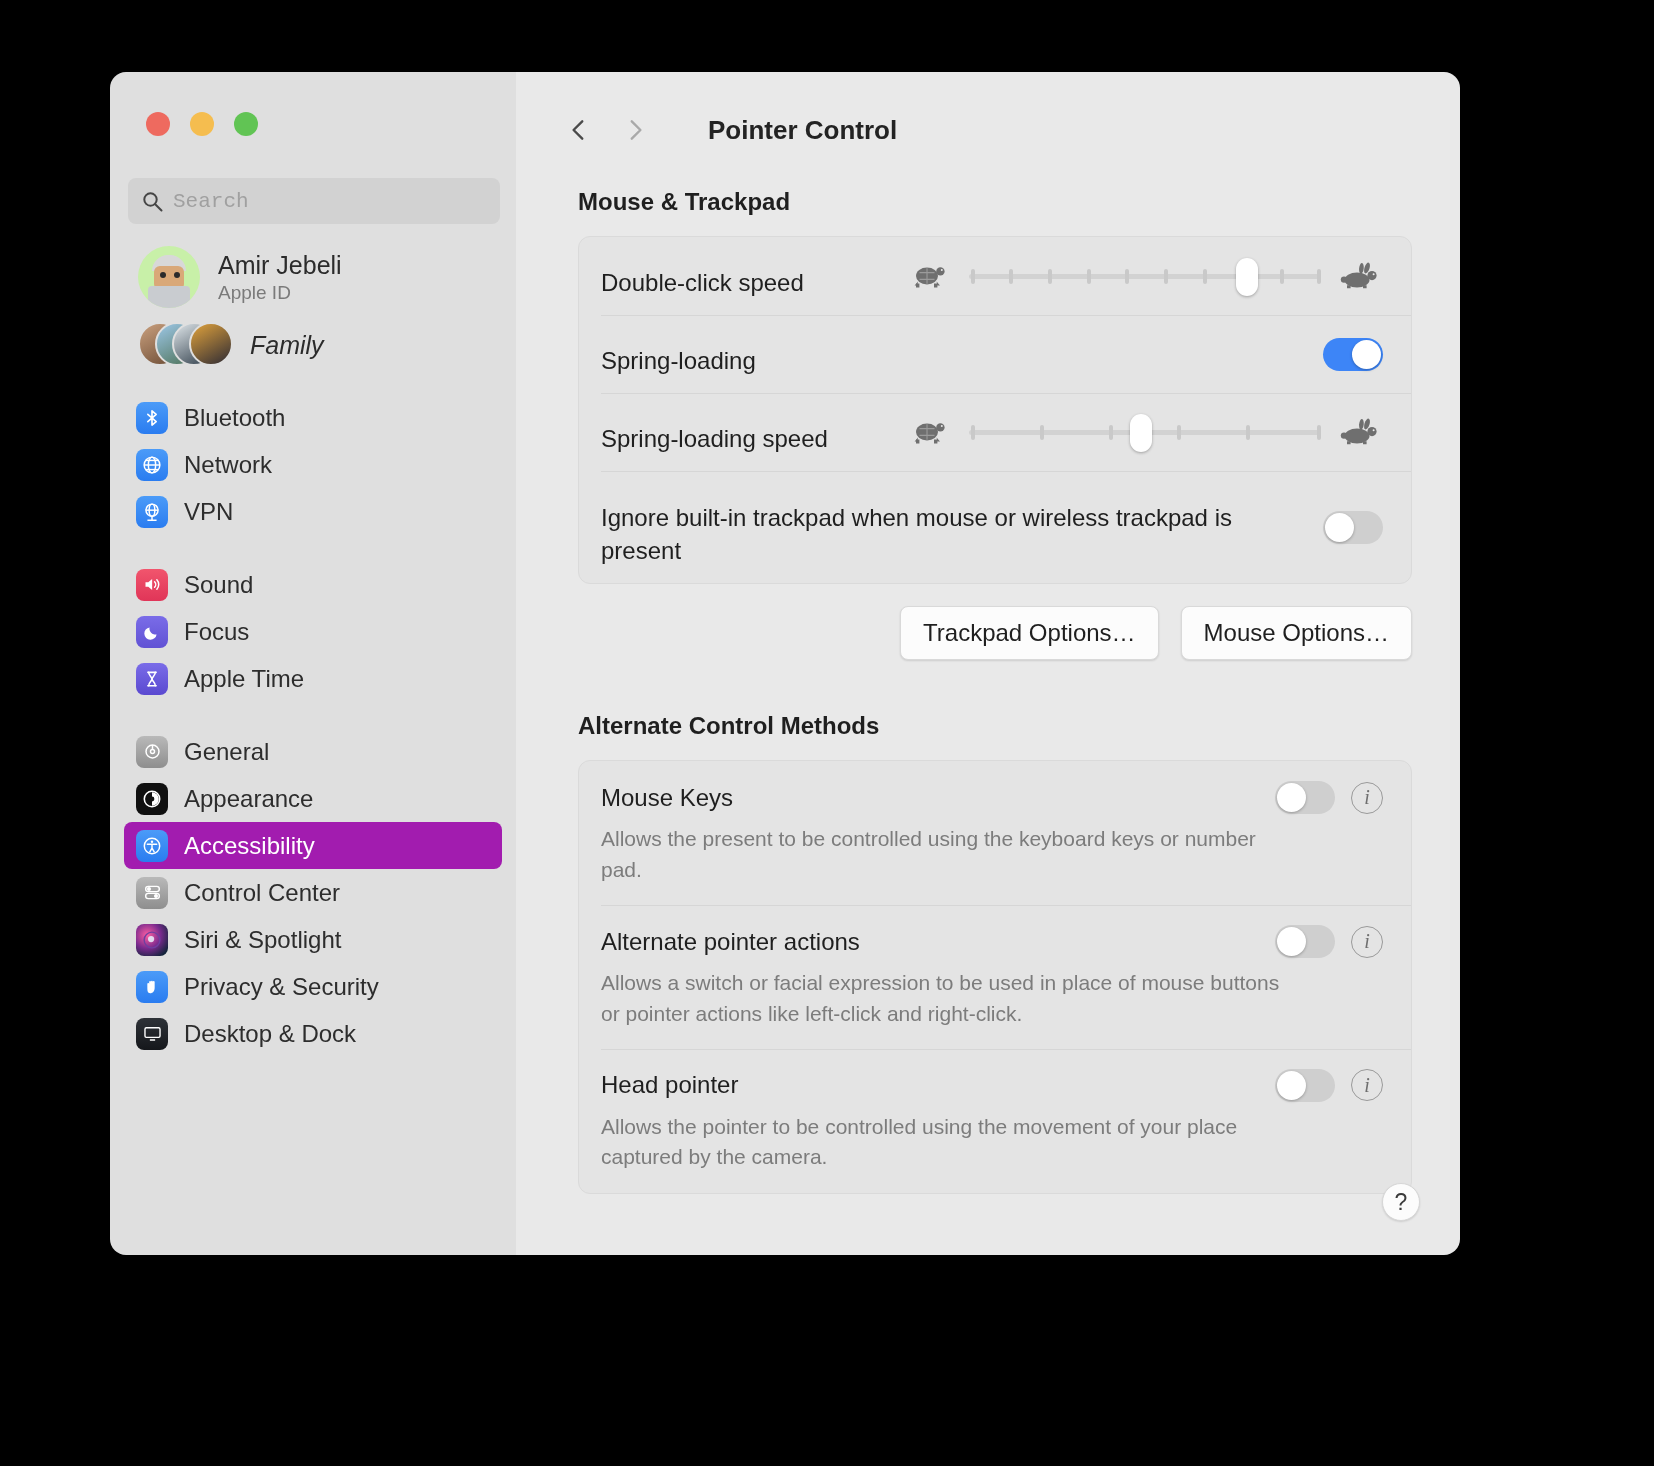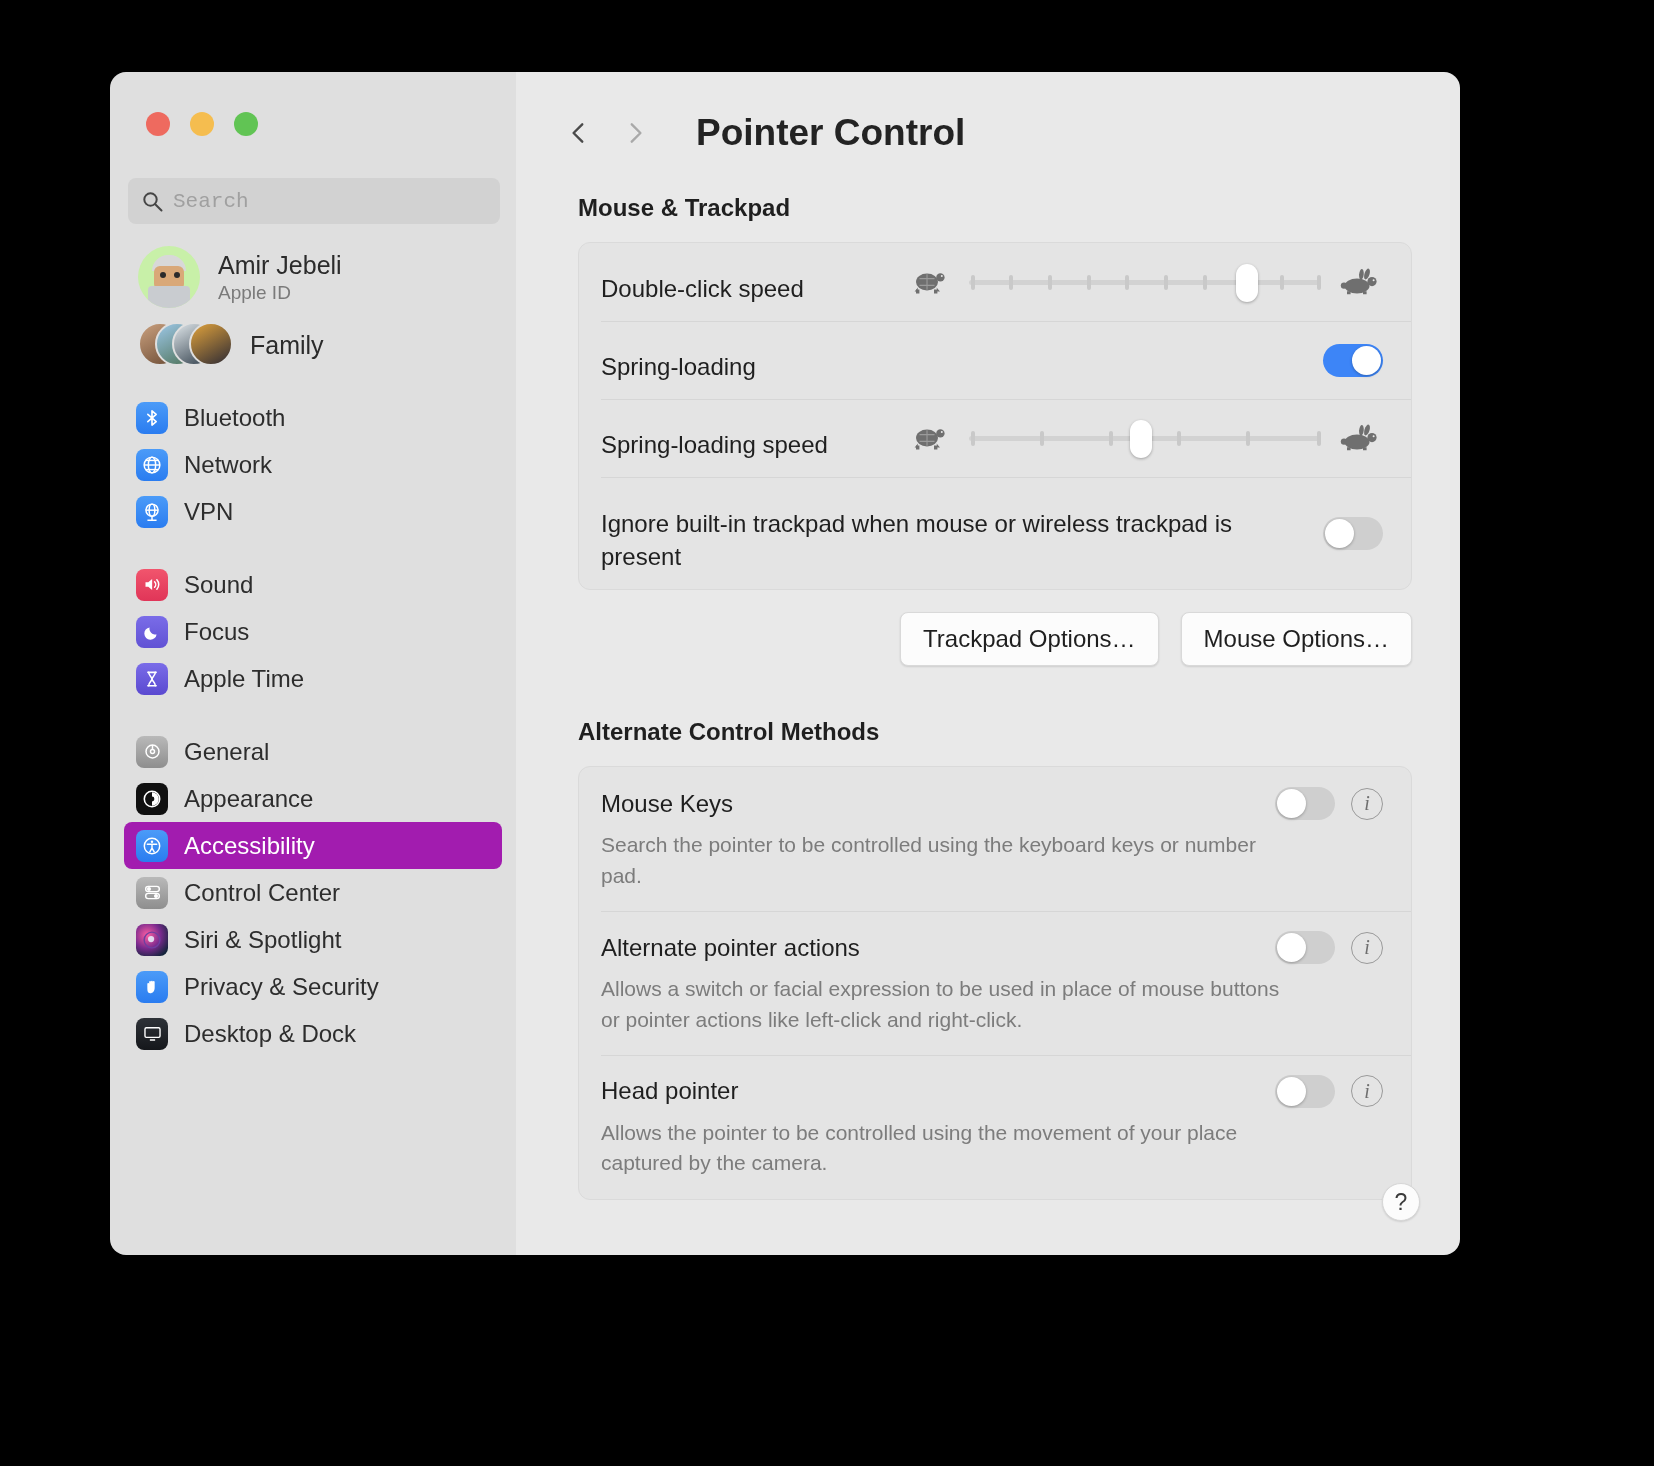--- a/index.html
+++ b/index.html
@@ -86,20 +86,21 @@
     position: absolute; left: 10px; top: 40px; width: 42px; height: 22px;
     background: #c9ccd0; border-radius: 4px 4px 0 0;
   }
   .acct-text { display: flex; flex-direction: column; gap: 2px; }
   .acct-name { font-size: 25px; color: #2b2b2b; }
   .acct-sub  { font-size: 19px; color: #7a7a7a; }
 
   .family-row {
     display: flex; align-items: center; gap: 16px;
     padding: 14px 0 0 28px;
+    font-style: italic;
   }
   .fam-stack { position: relative; width: 96px; height: 46px; flex: 0 0 96px; }
   .fam-stack i {
     position: absolute; top: 0; width: 44px; height: 44px; border-radius: 50%;
     border: 2px solid #dfdfdf; display: block;
   }
   .fam-stack i:nth-child(1){ left: 0;  background: linear-gradient(150deg,#caa07e,#6a4a33); }
   .fam-stack i:nth-child(2){ left: 17px; background: linear-gradient(150deg,#9ec8e8,#4b6f53); }
   .fam-stack i:nth-child(3){ left: 34px; background: linear-gradient(150deg,#dfe6ea,#2d3b47); }
   .fam-stack i:nth-child(4){ left: 51px; background: linear-gradient(150deg,#e0a23c,#2e2b34); }
@@ -140,22 +141,22 @@
     display: flex; align-items: center; gap: 26px;
     padding: 40px 0 0 48px;
   }
   .navbtn {
     width: 30px; height: 36px;
     display: flex; align-items: center; justify-content: center;
   }
   .navbtn.back svg  { stroke: #4a4a4a; }
   .navbtn.fwd  svg  { stroke: #a9a9a9; }
   .page-title {
-    font-size: 37px; font-weight: bold; color: #232323;
-    margin-left: 20px;
+    font-size: 26px; font-weight: bold; color: #232323;
+    margin-left: 32px;
   }
 
   .section-title {
     font-size: 24px; font-weight: bold; color: #1f1f1f;
     padding: 0 0 0 62px;
   }
 
   .card {
     margin: 20px 48px 0 62px;
     background: #e4e4e4;
@@ -591,21 +592,21 @@
       <div class="feature-row">
         <div class="feature-head">
           <span class="feature-title">Mouse Keys</span>
           <span class="feature-ctrls">
             <span class="toggle">
                 <span class="thumb"></span>
               </span>
             <span class="infobtn">i</span>
           </span>
         </div>
-        <div class="feature-desc">Search the pointer to be controlled using the keyboard keys or number pad.</div>
+        <div class="feature-desc">Allows the present to be controlled using the keyboard keys or number pad.</div>
       </div>
 
       <div class="feature-row">
         <div class="feature-head">
           <span class="feature-title">Alternate pointer actions</span>
           <span class="feature-ctrls">
             <span class="toggle">
                 <span class="thumb"></span>
               </span>
             <span class="infobtn">i</span>

